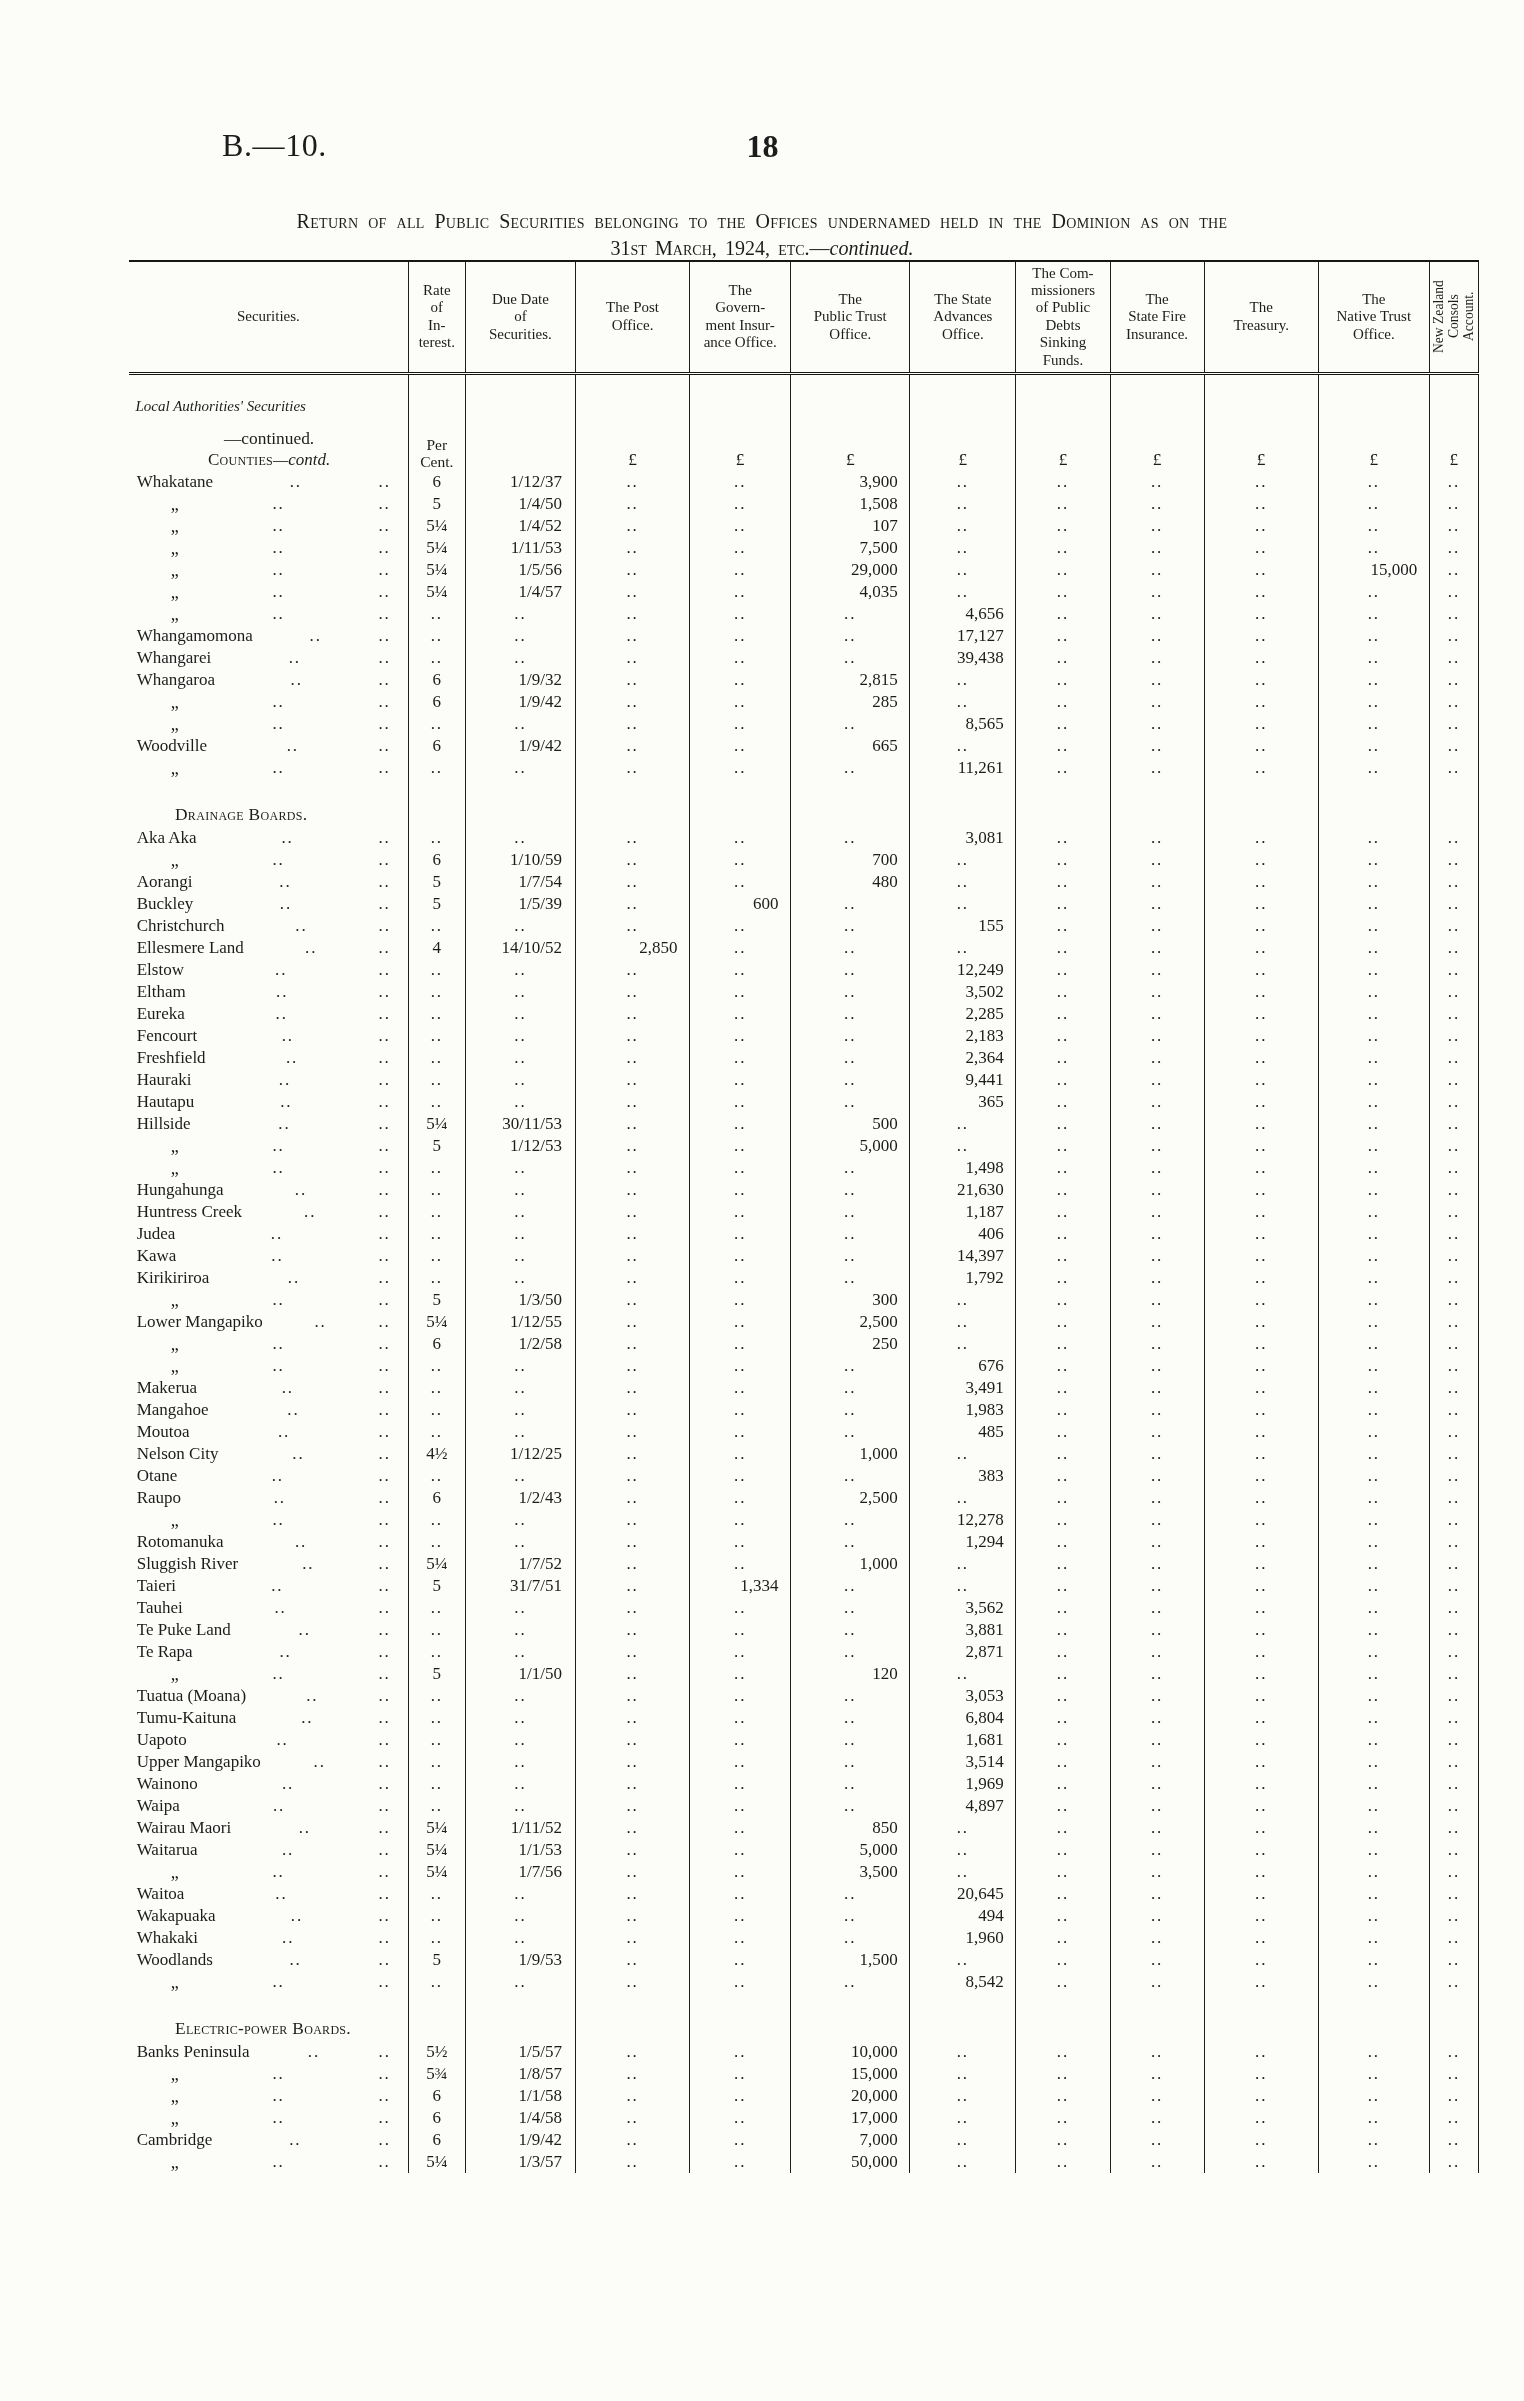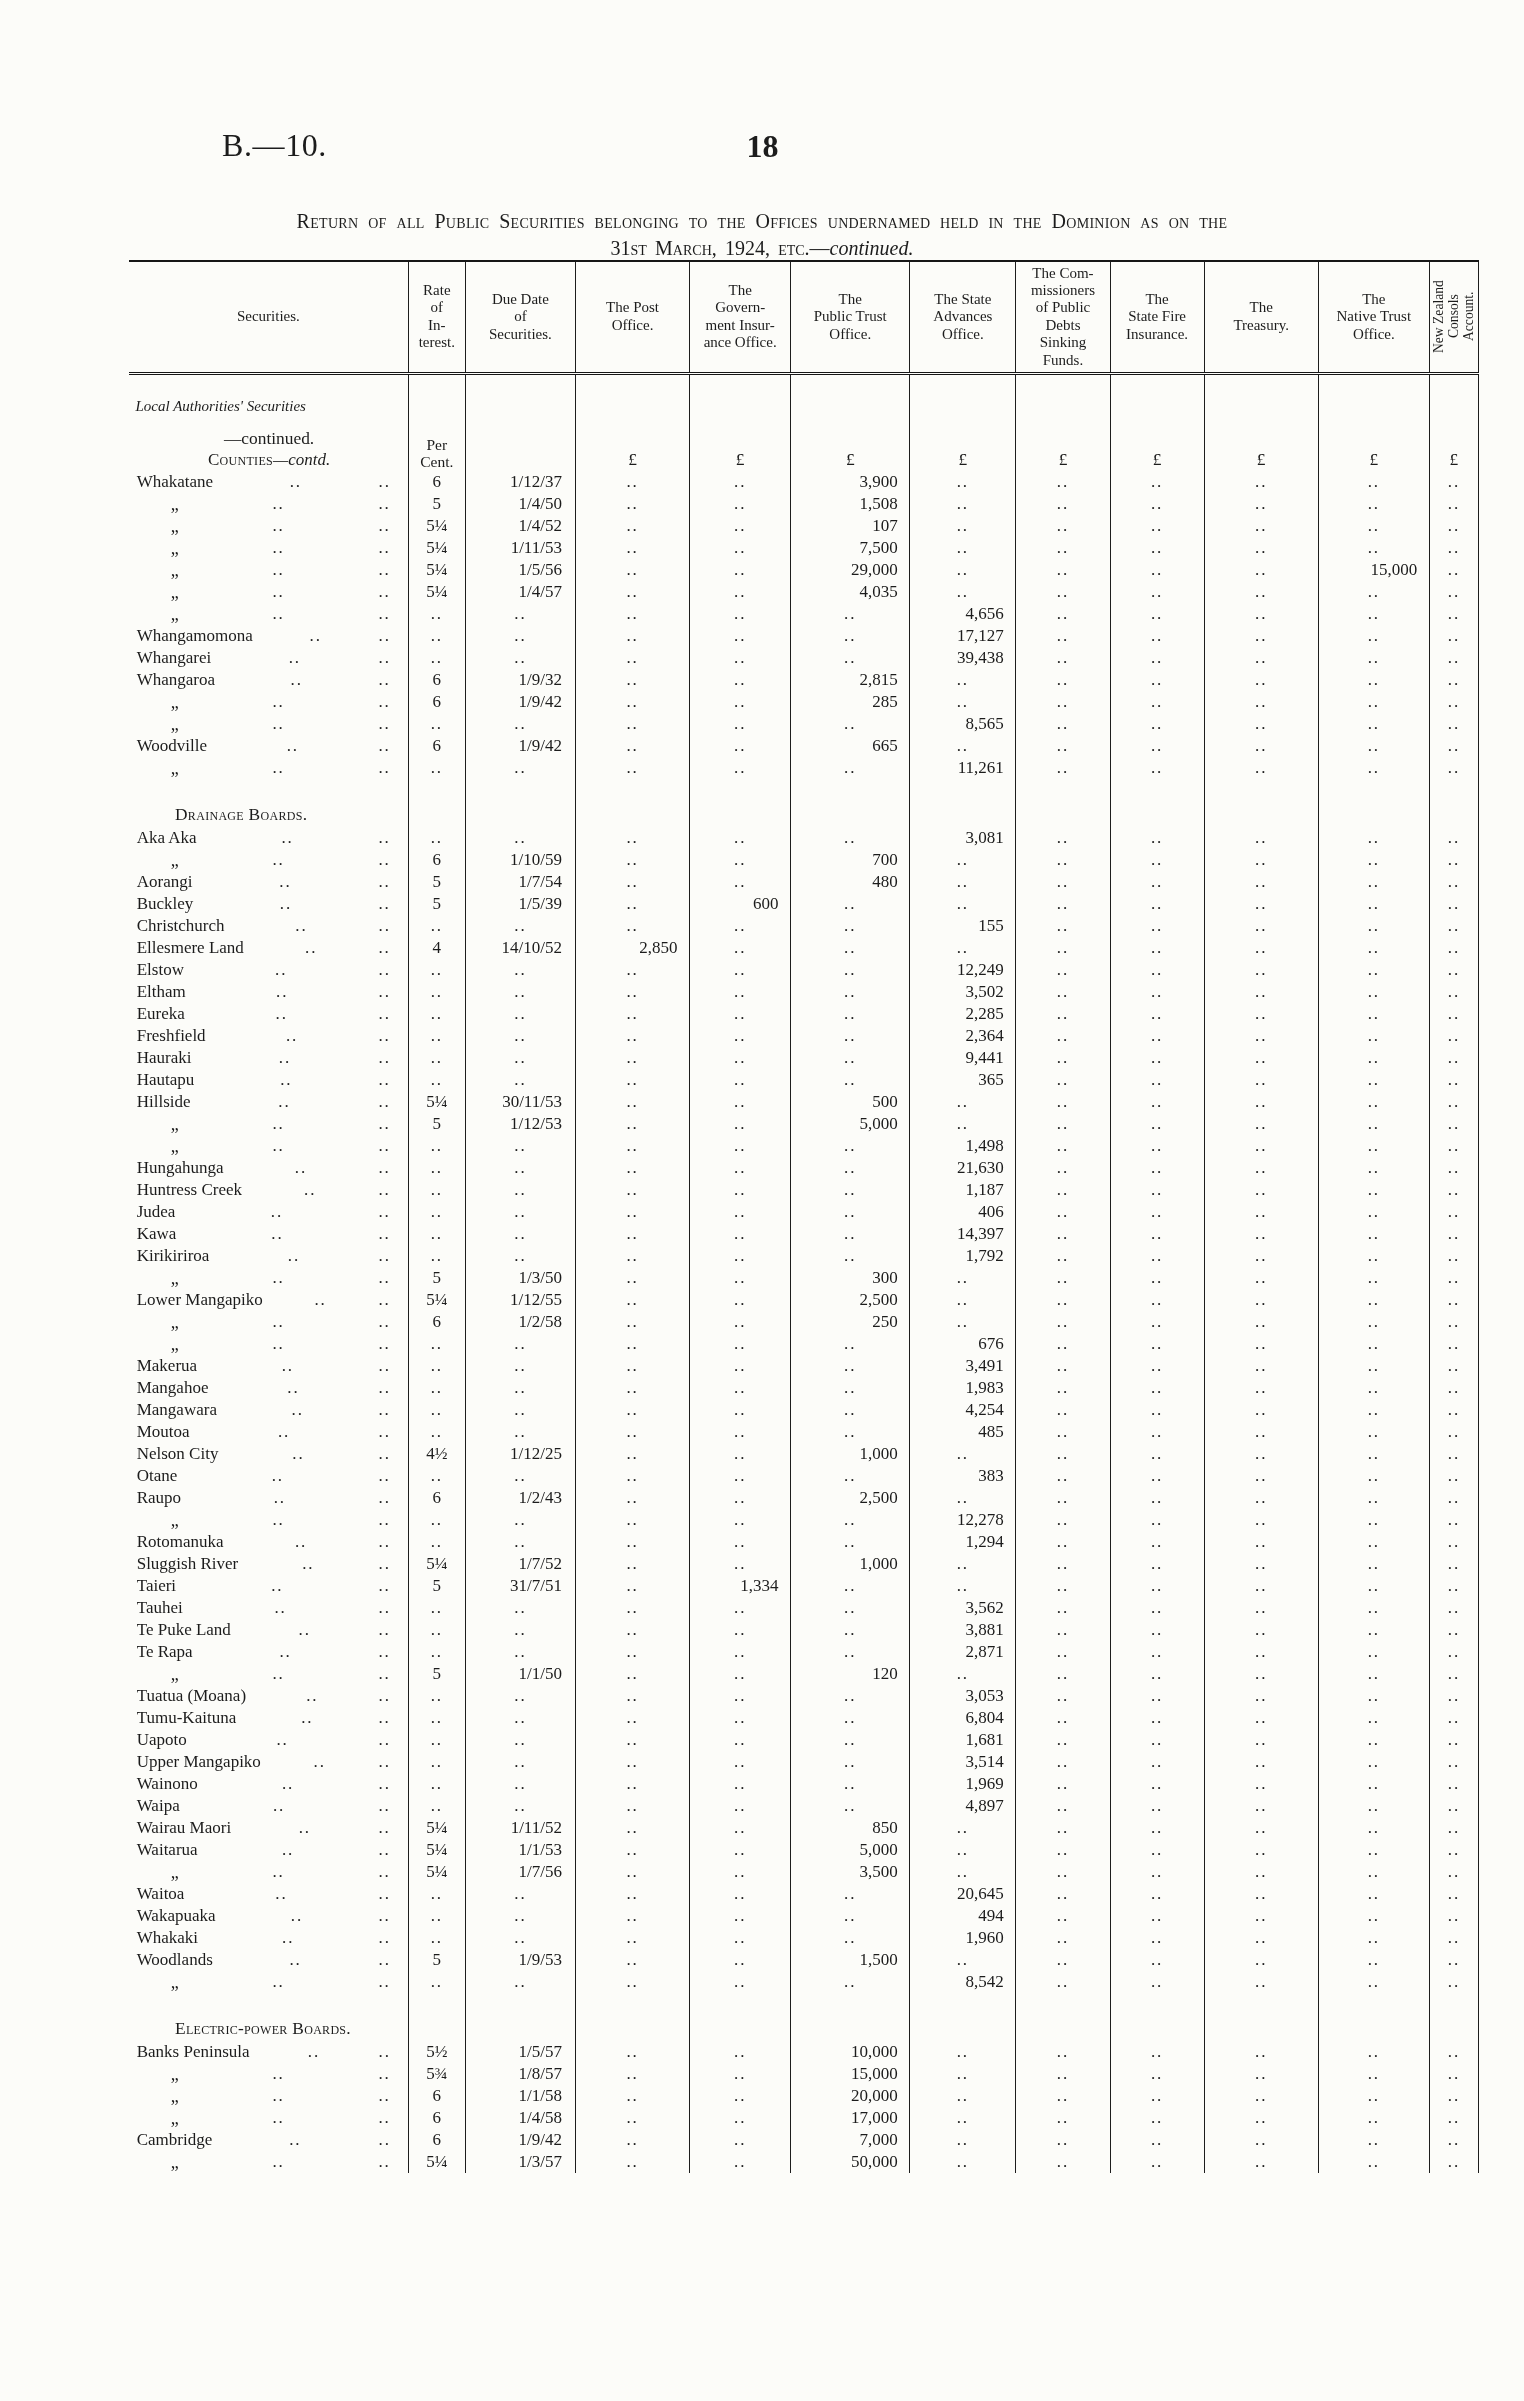--- a/index.html
+++ b/index.html
@@ -577,20 +577,38 @@
         <td class="dots">..</td>
         <td class="money">2,285</td>
         <td class="dots">..</td>
         <td class="dots">..</td>
         <td class="dots">..</td>
         <td class="dots">..</td>
         <td class="dots">..</td>
       </tr>
       <tr class="data-row">
         <td class="name">
+          <span class="nm">Fencourt</span>
+          <span class="ld">..</span>
+          <span class="ld">..</span>
+        </td>
+        <td class="dots">..</td>
+        <td class="dots">..</td>
+        <td class="dots">..</td>
+        <td class="dots">..</td>
+        <td class="dots">..</td>
+        <td class="money">2,183</td>
+        <td class="dots">..</td>
+        <td class="dots">..</td>
+        <td class="dots">..</td>
+        <td class="dots">..</td>
+        <td class="dots">..</td>
+      </tr>
+      <tr class="data-row">
+        <td class="name">
           <span class="nm">Freshfield</span>
           <span class="ld">..</span>
           <span class="ld">..</span>
         </td>
         <td class="dots">..</td>
         <td class="dots">..</td>
         <td class="dots">..</td>
         <td class="dots">..</td>
         <td class="dots">..</td>
         <td class="money">2,364</td>
@@ -875,38 +893,20 @@
           <span class="nm">Mangahoe</span>
           <span class="ld">..</span>
           <span class="ld">..</span>
         </td>
         <td class="dots">..</td>
         <td class="dots">..</td>
         <td class="dots">..</td>
         <td class="dots">..</td>
         <td class="dots">..</td>
         <td class="money">1,983</td>
-        <td class="dots">..</td>
-        <td class="dots">..</td>
-        <td class="dots">..</td>
-        <td class="dots">..</td>
-        <td class="dots">..</td>
-      </tr>
-      <tr class="data-row">
-        <td class="name">
-          <span class="nm">Mangawara</span>
-          <span class="ld">..</span>
-          <span class="ld">..</span>
-        </td>
-        <td class="dots">..</td>
-        <td class="dots">..</td>
-        <td class="dots">..</td>
-        <td class="dots">..</td>
-        <td class="dots">..</td>
-        <td class="money">4,254</td>
         <td class="dots">..</td>
         <td class="dots">..</td>
         <td class="dots">..</td>
         <td class="dots">..</td>
         <td class="dots">..</td>
       </tr>
       <tr class="data-row">
         <td class="name">
           <span class="nm">Moutoa</span>
           <span class="ld">..</span>

